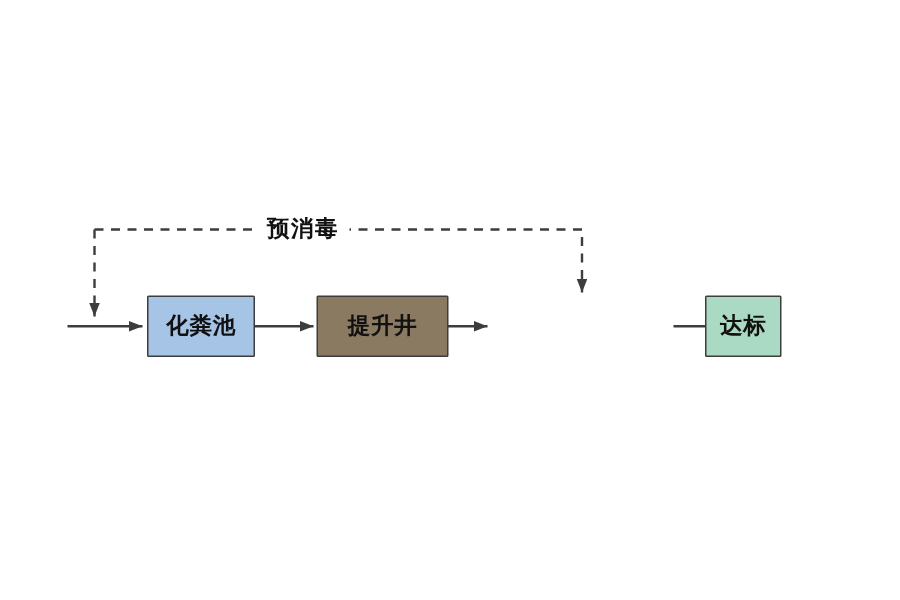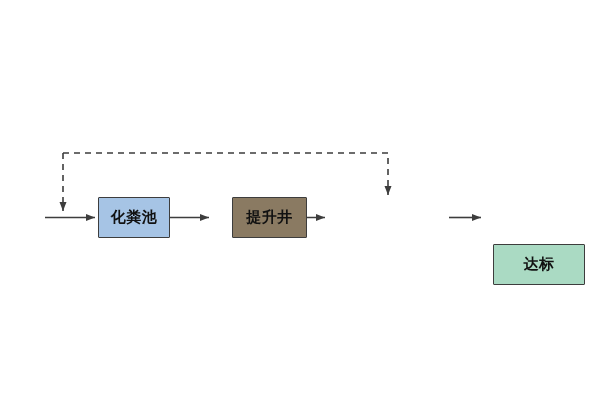--- a/index.html
+++ b/index.html
@@ -31,23 +31,23 @@
     align-items: center;
     justify-content: center;
     font-size: 15px;
     font-weight: bold;
     color: #111111;
     letter-spacing: 0.5px;
     white-space: nowrap;
     text-align: right;
   }
   #node-septic   { left: 98px;  top: 197px; width: 72px;  height: 41px; }
-  #node-lift     { left: 211px; top: 197px; width: 75px;  height: 41px; margin-left: 21px; }
+  #node-lift     { left: 211px; top: 197px; width: 88px;  height: 41px; }
   #node-disinfect{ left: 327px; top: 198px; width: 122px; height: 41px; }
-  #node-standard { left: 493px; top: 197px; width: 92px;  height: 41px; margin-top: 47px; }
+  #node-standard { left: 470px; top: 197px; width: 51px;  height: 41px; }
   .edge-label {
     position: absolute;
     left: 202px;
     top: 153px;
     transform: translate(-50%, -50%);
     background: #ffffff;
     padding: 0 7px;
     font-size: 15px;
     font-weight: bold;
     color: #111111;
@@ -73,20 +73,21 @@
 
     <path d="M286,217.5 L325,217.5" stroke="#3d3d3d" stroke-width="1.6" fill="none" marker-end="url(#arrow)"></path>
 
     <path d="M449,217.5 L481,217.5" stroke="#3d3d3d" stroke-width="1.6" fill="none" marker-end="url(#arrow)"></path>
 
     <path d="M63,153 L63,211" stroke="#3d3d3d" stroke-width="1.6" fill="none" stroke-dasharray="6 5" marker-end="url(#arrow)"></path>
 
     <path d="M63,153 L388,153 L388,195" stroke="#3d3d3d" stroke-width="1.6" fill="none" stroke-dasharray="6 5" marker-end="url(#arrow)"></path>
   </svg>
 
+  <div class="edge-label">预消毒</div>
 
   <div class="node" id="node-septic" style="background-color: rgb(166, 196, 229);">化粪池</div>
 
   <div class="node" id="node-lift" style="background-color: rgb(138, 122, 98);">提升井</div>
 
 
   <div class="node" id="node-standard" style="background-color: rgb(170, 218, 195);">达标</div>
 
 </div>
 

